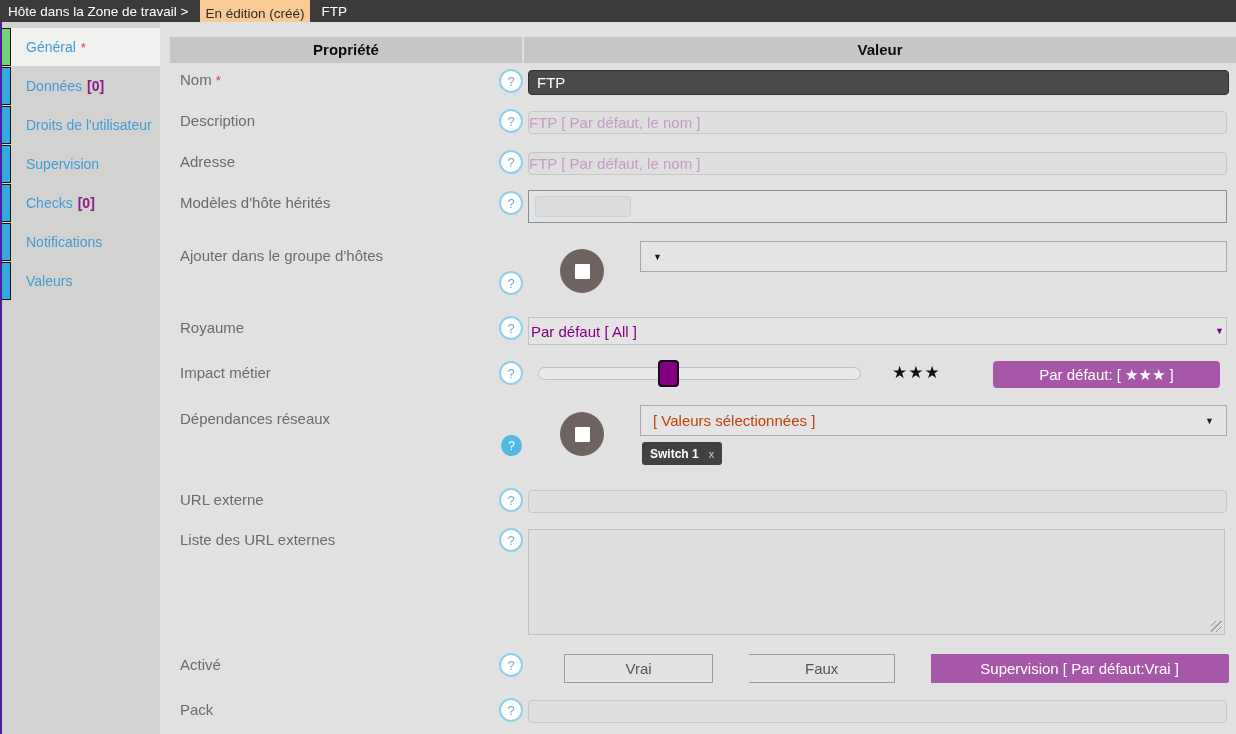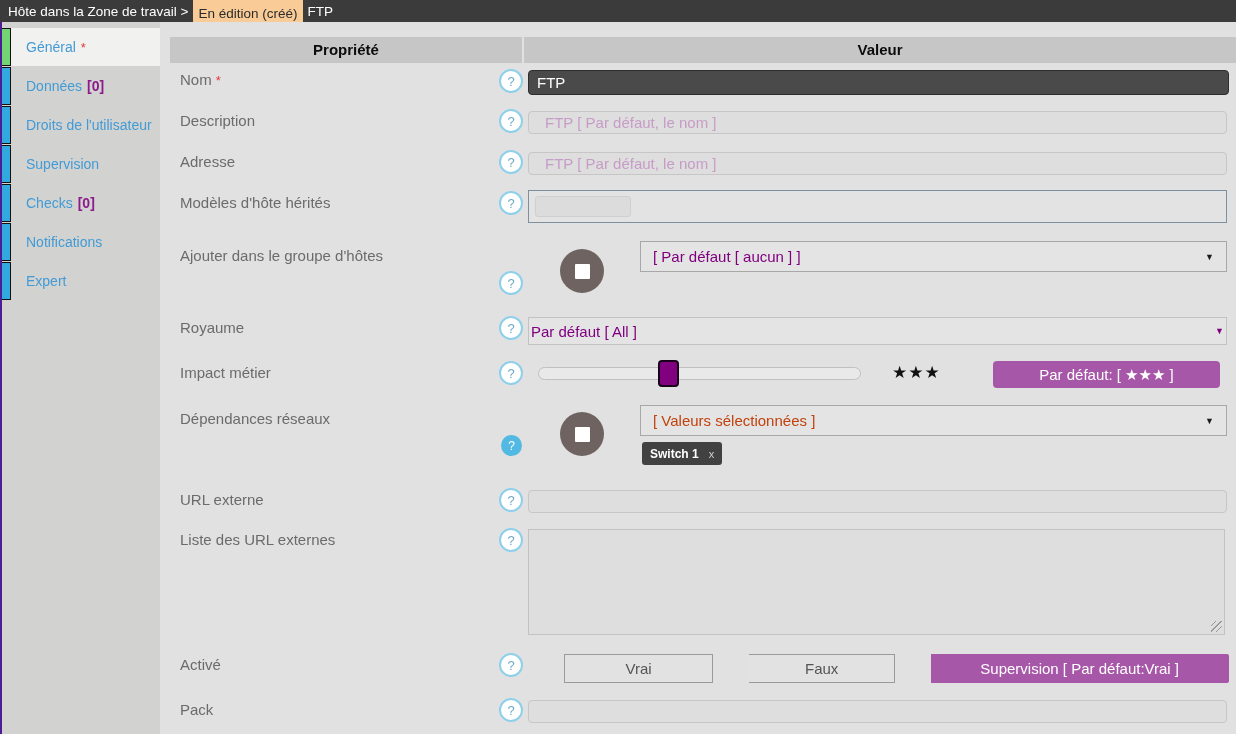--- a/index.html
+++ b/index.html
@@ -2,21 +2,21 @@
 <html><head>
 <meta charset="utf-8">
 <style>
   * { margin:0; padding:0; box-sizing:border-box; }
   html,body { width:1236px; height:734px; overflow:hidden;
     font-family:"Liberation Sans", sans-serif; background:#e1e1e1; }
 
   
   .topbar { position:absolute; left:0; top:0; width:1236px; height:22px;
     background:#3b3b3b; color:#fff; display:flex; align-items:center;
-    padding-left:8px; font-size:13.5px; gap:5px; }
+    padding-left:8px; font-size:13.5px; gap:12px; }
   .crumb-badge { background:#f8cb97; color:#2b2b2b; border-radius:3px;
     padding:8px 5px; height:28px; line-height:18px; }
 
   
   .sidebar { position:absolute; left:0; top:22px; width:160px; height:712px;
     background:#d2d2d0; border-left:2px solid #4c1d95; padding-top:6px; }
   .side-item { position:relative; height:38px; margin-bottom:1px;
     display:flex; align-items:center; padding-left:24px; font-size:14px;
     color:#429bd6; cursor:pointer; gap:5px; }
   .side-item .bar { position:absolute; left:0; top:0; width:9px; height:100%;
@@ -37,21 +37,21 @@
   .row-label { position:absolute; left:20px; color:#6b6b6b; font-size:15px; white-space:nowrap; }
 
   .help { position:absolute; left:339px; width:24px; height:24px; border-radius:50%;
     background:#fff; border:2px solid #8ecfeb; color:#6fa8c8; font-size:13px;
     display:flex; align-items:center; justify-content:center; cursor:pointer; }
   .help.solid { width:21px; height:21px; left:341px; background:#52b9e3;
     border:none; color:#fff; font-size:12px; }
 
   .inp { position:absolute; left:368px; width:699px; height:23px;
     background:#dedede; border:1px solid #c6c6c6; border-radius:4px;
-    font-size:15px; padding:0 16px; color:#333; font-family:"Liberation Sans",sans-serif; }
+    font-size:15px; padding:0 0; color:#333; font-family:"Liberation Sans",sans-serif; }
   .inp::placeholder { color:#c79cc7; opacity:1; }
   .inp-dark { position:absolute; left:368px; width:701px; height:25px;
     background:#4a4a4a; border:1px solid #2e2e2e; border-radius:4px; color:#fff;
     font-size:15px; padding:0 8px; font-family:"Liberation Sans",sans-serif; }
 
   .tpl-box { position:absolute; left:368px; top:168px; width:699px; height:33px;
     background:#e3e3e3; border:1px solid #7e8f9d; }
   .tpl-inner { position:absolute; left:6px; top:5px; width:96px; height:21px;
     background:#dcdcdc; border:1px solid #cfcfcf; border-radius:3px; }
 
@@ -133,21 +133,21 @@
     <span class="bar"></span>
     <span>Checks</span>
     <span class="count">[0]</span>
   </div>
   <div class="side-item">
     <span class="bar"></span>
     <span>Notifications</span>
   </div>
   <div class="side-item">
     <span class="bar"></span>
-    <span>Expert</span>
+    <span>Valeurs</span>
   </div>
 </div>
 
 <div class="main">
 
   <div class="hdr-cell hdr-prop">Propriété</div>
   <div class="hdr-cell hdr-val">Valeur</div>
 
   <div class="row-label" style="top:49px"><span>Nom</span> <span class="req">*</span></div>
   <div class="help" style="top:47px">?</div>
@@ -166,21 +166,20 @@
   <div class="tpl-box">
     <div class="tpl-inner"></div>
   </div>
 
   <div class="row-label" style="top:225px">Ajouter dans le groupe d'hôtes</div>
   <div class="help" style="top:249px">?</div>
   <div class="circle-btn" style="top:227px">
     <div class="sq"></div>
   </div>
   <div class="dd" style="top:219px">
-    <span class="dd-text purple-text">[ Par défaut [ aucun ] ]</span>
     <span class="arrow">▼</span>
   </div>
 
   <div class="row-label" style="top:297px">Royaume</div>
   <div class="help" style="top:294px">?</div>
   <div class="select" style="top:295px">
     <span class="purple-text">Par défaut [ All ]</span>
     <span class="arrow">▼</span>
   </div>
 

